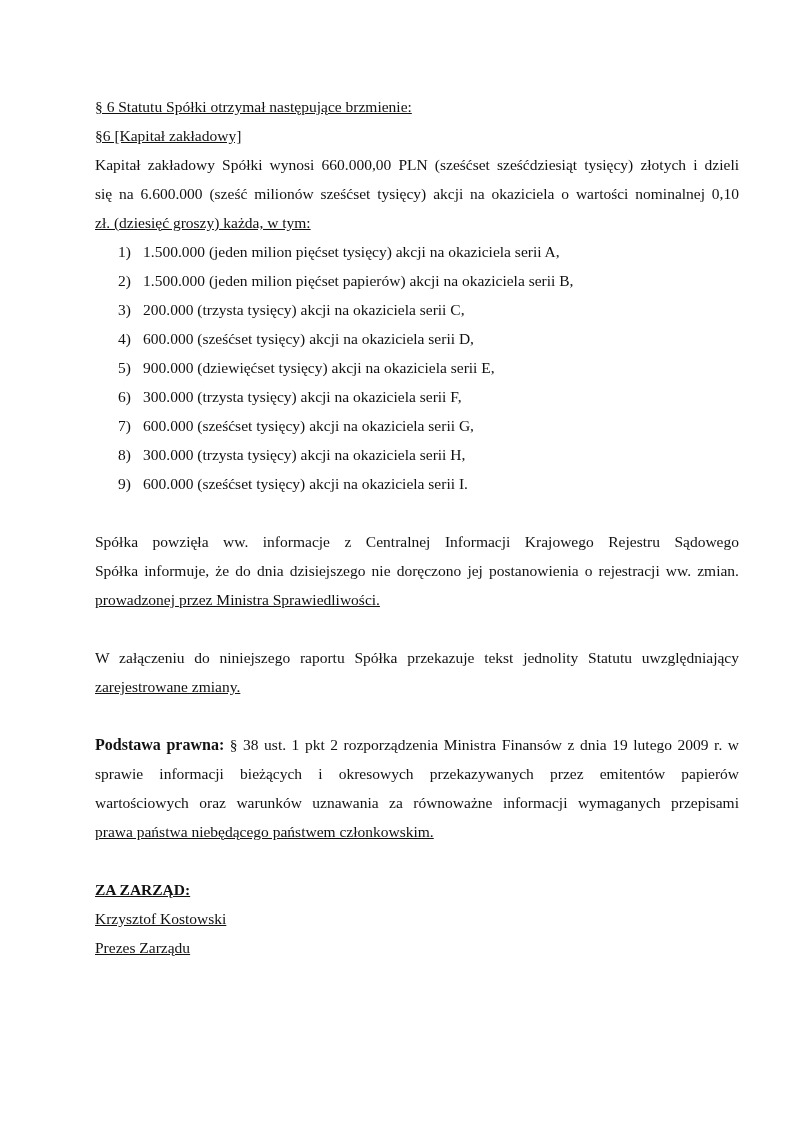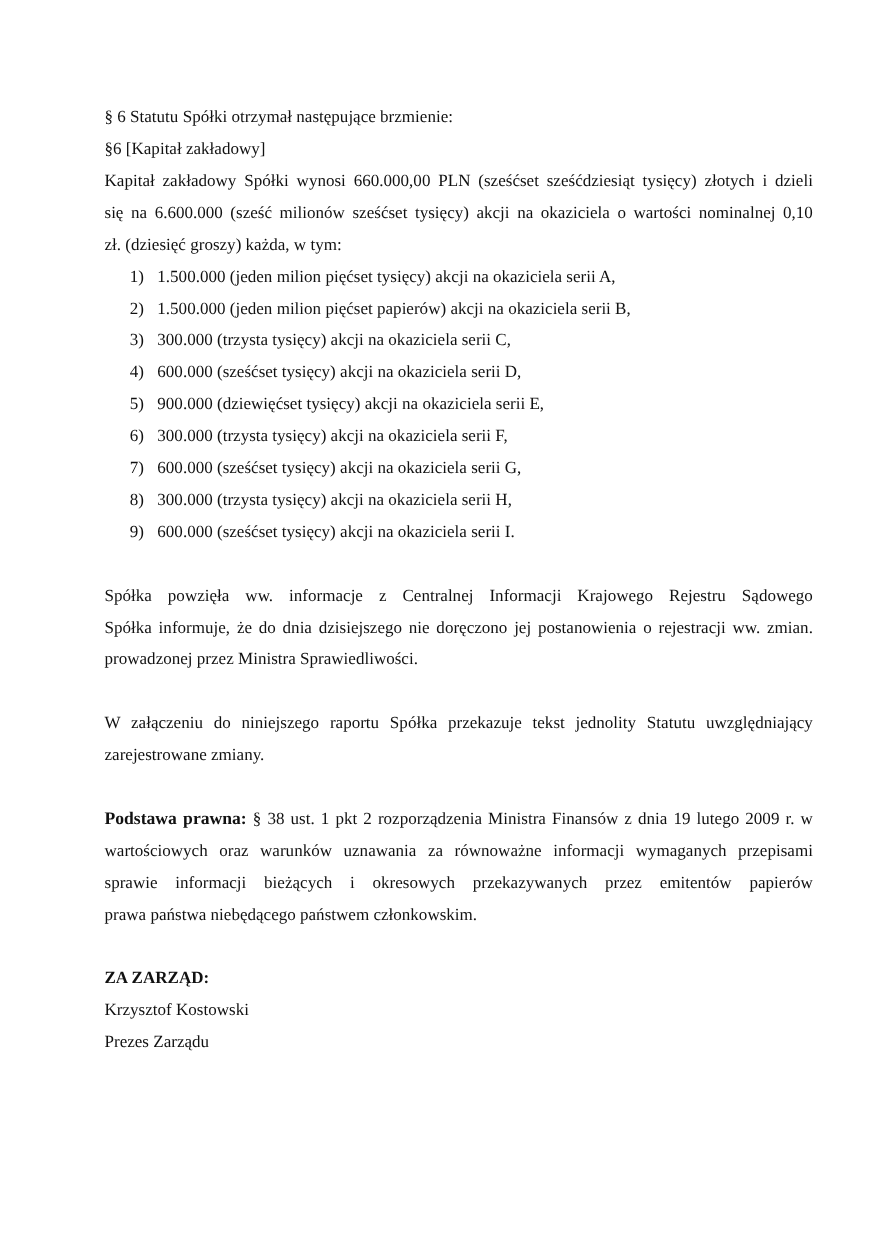--- a/index.html
+++ b/index.html
@@ -1,19 +1,19 @@
 <!DOCTYPE html>
 <html><head>
   <meta charset="utf-8">
   <style>
     html, body { margin: 0; padding: 0; background: #ffffff; }
     body { width: 800px; height: 1131px; position: relative; overflow: hidden;
            font-family: "Liberation Serif", serif; color: #111111; }
     .page { position: absolute; left: 95px; top: 92px; width: 644px; font-size: 15.5px; line-height: 29px; }
-    .line { display: block; white-space: nowrap; }
+    .line { display: block; white-space: nowrap; text-decoration: underline; }
     .just { display: block; text-align: justify; text-align-last: justify; white-space: nowrap; }
     .gap { height: 29px; }
     ol.series { list-style: none; margin: 0; padding: 0; }
     ol.series li { position: relative; padding-left: 48px; white-space: nowrap; }
     ol.series li .num { position: absolute; left: 23px; }
     .bold { font-weight: bold; }
     .legal-label { font-weight: bold; font-size: 16px; margin-top: 22px; }
   </style>
 </head>
 <body>
@@ -24,21 +24,21 @@
 
   <div>
     <span class="just">Kapitał zakładowy Spółki wynosi 660.000,00 PLN (sześćset sześćdziesiąt tysięcy) złotych i dzieli</span>
     <span class="just">się na 6.600.000 (sześć milionów sześćset tysięcy) akcji na okaziciela o wartości nominalnej 0,10</span>
     <span class="line">zł. (dziesięć groszy) każda, w tym:</span>
   </div>
 
   <ol class="series">
     <li><span class="num">1)</span><span>1.500.000 (jeden milion pięćset tysięcy) akcji na okaziciela serii A,</span></li>
     <li><span class="num">2)</span><span>1.500.000 (jeden milion pięćset papierów) akcji na okaziciela serii B,</span></li>
-    <li><span class="num">3)</span><span>300.000 (trzysta tysięcy) akcji na okaziciela serii C,</span></li>
+    <li><span class="num">3)</span><span>200.000 (trzysta tysięcy) akcji na okaziciela serii C,</span></li>
     <li><span class="num">4)</span><span>600.000 (sześćset tysięcy) akcji na okaziciela serii D,</span></li>
     <li><span class="num">5)</span><span>900.000 (dziewięćset tysięcy) akcji na okaziciela serii E,</span></li>
     <li><span class="num">6)</span><span>300.000 (trzysta tysięcy) akcji na okaziciela serii F,</span></li>
     <li><span class="num">7)</span><span>600.000 (sześćset tysięcy) akcji na okaziciela serii G,</span></li>
     <li><span class="num">8)</span><span>300.000 (trzysta tysięcy) akcji na okaziciela serii H,</span></li>
     <li><span class="num">9)</span><span>600.000 (sześćset tysięcy) akcji na okaziciela serii I.</span></li>
   </ol>
 
   <div class="gap"></div>
 
@@ -52,22 +52,22 @@
 
   <div>
     <span class="just">W załączeniu do niniejszego raportu Spółka przekazuje tekst jednolity Statutu uwzględniający</span>
     <span class="line">zarejestrowane zmiany.</span>
   </div>
 
   <div class="gap"></div>
 
   <div>
     <span class="just"><span class="legal-label">Podstawa prawna:</span> <span>§ 38 ust. 1 pkt 2 rozporządzenia Ministra Finansów z dnia 19 lutego 2009 r. w</span></span>
+    <span class="just">sprawie informacji bieżących i okresowych przekazywanych przez emitentów papierów</span>
     <span class="just">wartościowych oraz warunków uznawania za równoważne informacji wymaganych przepisami</span>
-    <span class="just">sprawie informacji bieżących i okresowych przekazywanych przez emitentów papierów</span>
     <span class="line">prawa państwa niebędącego państwem członkowskim.</span>
   </div>
 
   <div class="gap"></div>
 
   <div>
     <span class="line bold">ZA ZARZĄD:</span>
     <span class="line">Krzysztof Kostowski</span>
     <span class="line">Prezes Zarządu</span>
   </div>

